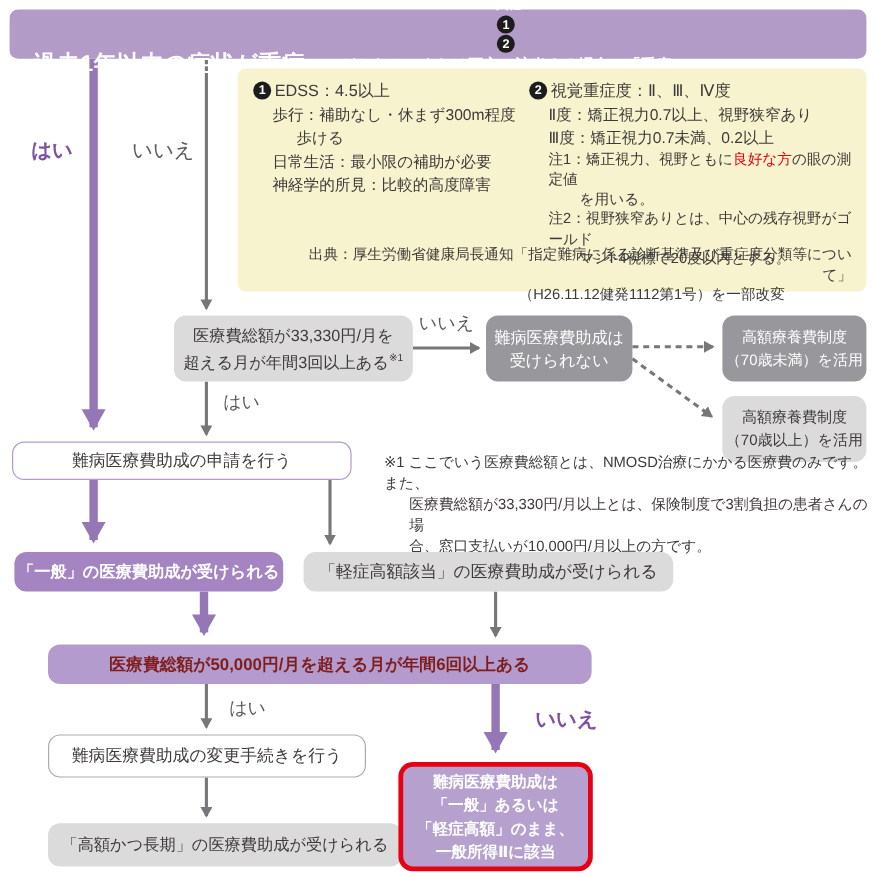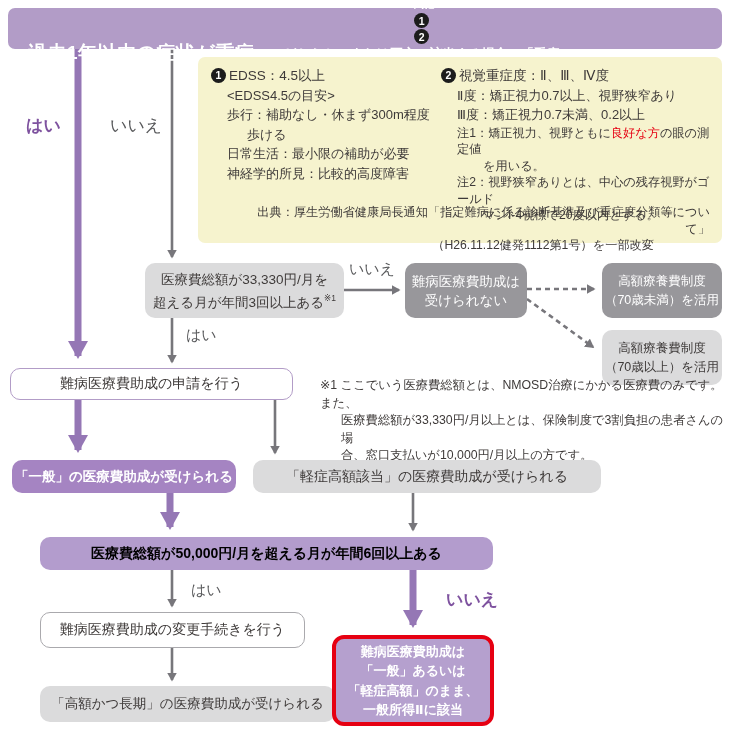--- a/index.html
+++ b/index.html
@@ -24,21 +24,21 @@
   .red{color:#e60012;}
   .source{position:absolute;right:12px;top:147px;width:470px;text-align:right;font-size:12.2px;line-height:16.5px;}
   .source .s2{padding-right:56px;}
   
   .box{position:absolute;border-radius:10px;display:flex;flex-direction:column;align-items:center;
        justify-content:center;text-align:center;box-sizing:border-box;}
   .gray-dark{background:#98979b;color:#fff;font-size:13.5px;line-height:19px;}
   .gray-dark.small{font-size:12.5px;line-height:19px;}
   .gray-light{background:#dbdbdc;color:#3e3a39;text-align:right;}
   .purple-mid{background:#a584c2;color:#fff;font-weight:bold;font-size:13.5px;}
-  .purple-light{background:#b39ccd;color:#000000;font-weight:bold;font-size:14px;}
+  .purple-light{background:#b39ccd;color:#7f1d1d;font-weight:bold;font-size:14px;}
   .outline-purple{background:#fff;border:1.6px solid #b29cc7;color:#3e3a39;font-size:14px;}
   .outline-gray{background:#fff;border:1.5px solid #aaa9ad;color:#3e3a39;font-size:14px;}
   .final{background:#b5a0ce;border:4px solid #e60012;border-radius:12px;color:#fff;
          font-weight:bold;font-size:13px;line-height:19.5px;}
   sup.ref{font-size:8.5px;vertical-align:super;}
   
   .lbl{position:absolute;font-size:15px;color:#595a5c;}
   .lbl.big{font-size:17px;}
   .lbl.pur{color:#7e529f;font-weight:bold;}
   
@@ -88,21 +88,20 @@
       <span>のどちらか、または両方に該当する場合、「重症」</span>
     </span>
   </div>
 
   <div class="panel">
     <div class="col" style="left:13px;width:230px;">
       <div class="trow">
         <span class="nb">1</span>
         <span>EDSS：4.5以上</span>
       </div>
-      <div class="cl">&lt;EDSS4.5の目安&gt;</div>
       <div class="cl">歩行：補助なし・休まず300m程度</div>
       <div class="cl ind2">歩ける</div>
       <div class="cl">日常生活：最小限の補助が必要</div>
       <div class="cl">神経学的所見：比較的高度障害</div>
     </div>
     <div class="col" style="left:243px;width:278px;">
       <div class="trow">
         <span class="nb">2</span>
         <span>視覚重症度：Ⅱ、Ⅲ、Ⅳ度</span>
       </div>
@@ -157,21 +156,21 @@
   <div class="fn">
     <div>※1 ここでいう医療費総額とは、NMOSD治療にかかる医療費のみです。また、</div>
     <div class="cont">医療費総額が33,330円/月以上とは、保険制度で3割負担の患者さんの場</div>
     <div class="cont">合、窓口支払いが10,000円/月以上の方です。</div>
   </div>
 
   <div class="box purple-mid" style="left:12px;top:460px;width:224px;height:33px;">
     <div>「一般」の医療費助成が受けられる</div>
   </div>
 
-  <div class="box gray-light" style="left:253px;top:460px;width:348px;height:33px;font-size:14px;">
+  <div class="box gray-light" style="left:253px;top:460px;width:308px;height:33px;font-size:14px;">
     <div>「軽症高額該当」の医療費助成が受けられる</div>
   </div>
 
   <div class="box purple-light" style="left:40px;top:537px;width:453px;height:33px;">
     <div>医療費総額が50,000円/月を超える月が年間6回以上ある</div>
   </div>
 
   <div class="box outline-gray" style="left:40px;top:612px;width:265px;height:36px;">
     <div>難病医療費助成の変更手続きを行う</div>
   </div>

